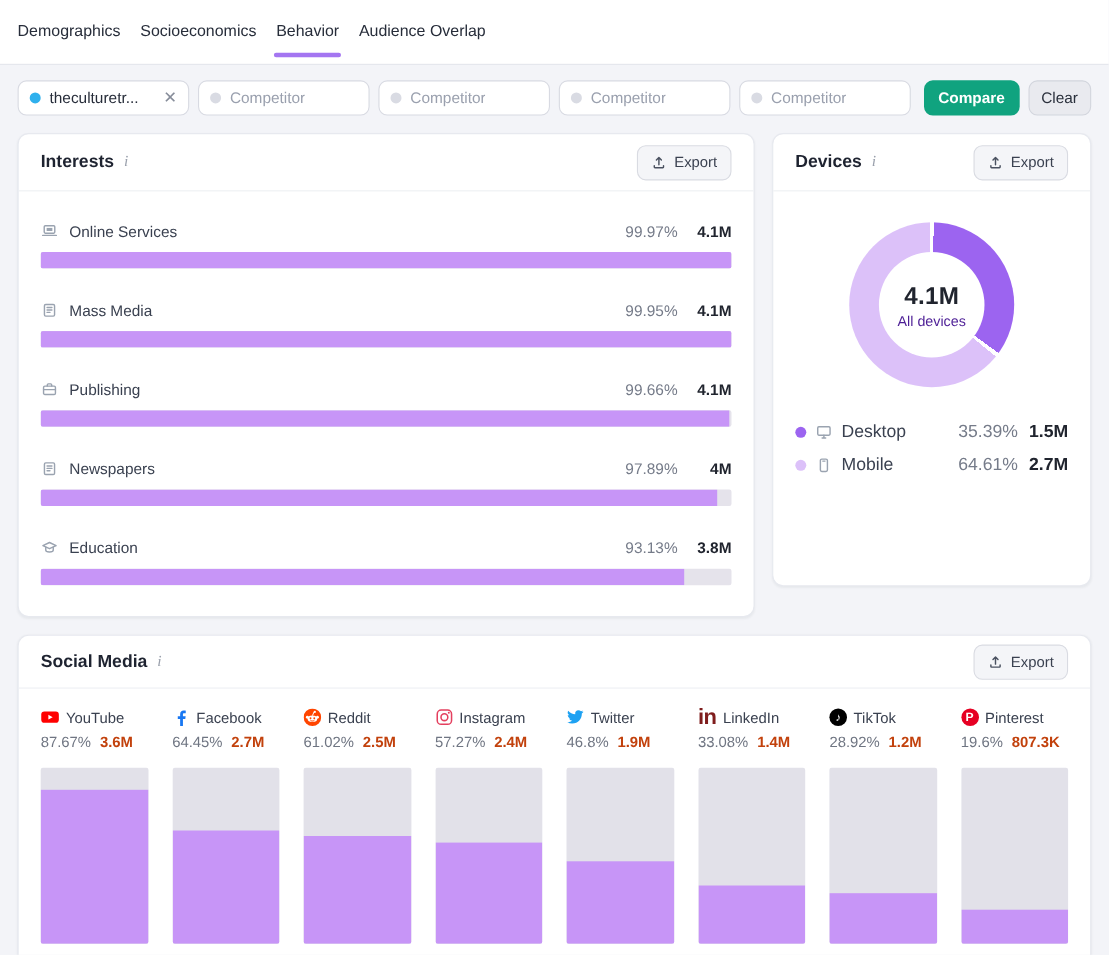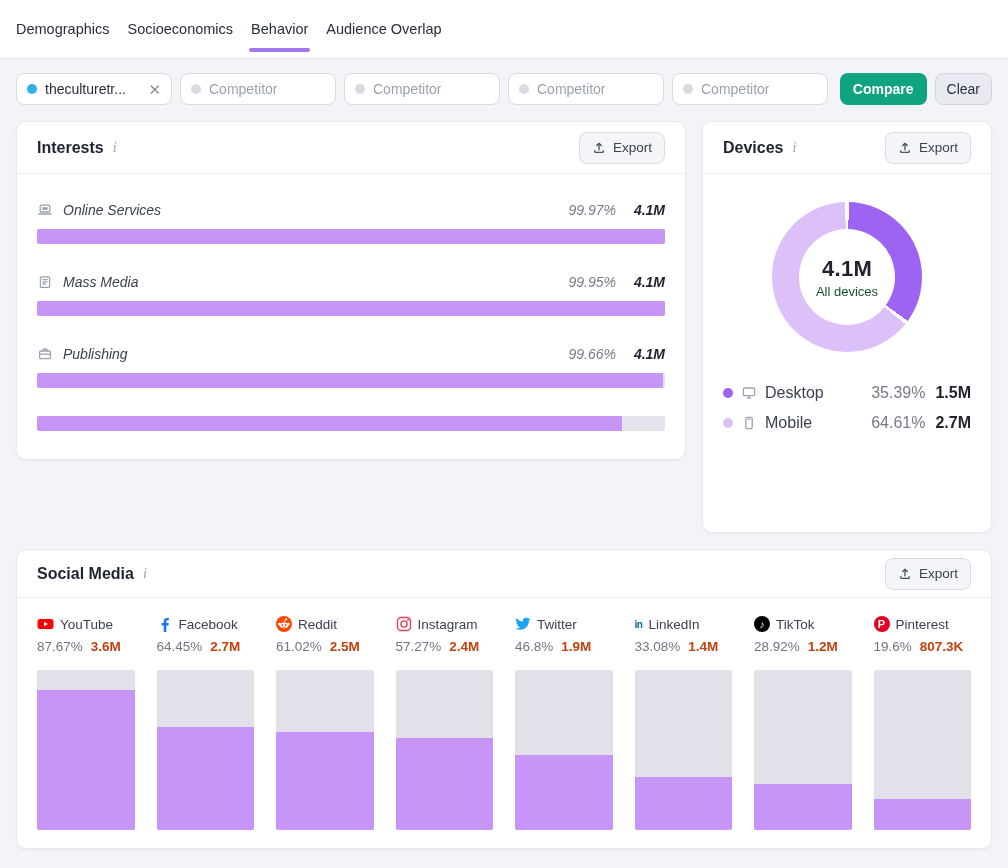--- a/index.html
+++ b/index.html
@@ -44,39 +44,39 @@
   .panel-title { font-size:16px; font-weight:bold; color:#1E2330; }
   .info-i { font-style:italic; color:#9AA0AC; font-size:14px; margin-left:9px;
     font-family:"Liberation Serif", serif; cursor:pointer; }
   .btn-export { margin-left:auto; display:flex; align-items:center; gap:7px; background:#F4F5F8;
     border:1px solid #D9DBE2; border-radius:8px; height:32px; padding:0 12px;
     font-size:13.5px; color:#3A4150; cursor:pointer; font-family:inherit; }
 
   
   .panel-interests { width:670px; }
   .interests-body { padding:26px 20px 12px 20px; }
-  .i-row { margin-bottom:28px;font-style:italic; }
+  .i-row { margin-bottom:28px; }
   .i-row:last-child { margin-bottom:16px; }
   .i-row-top { display:flex; align-items:center; gap:10px; height:20px; }
   .i-label { font-size:14px; color:#3A4150; }
   .i-meta { margin-left:auto; display:flex; gap:13px; align-items:baseline; }
   .i-pct { color:#757B89; font-size:14px; }
   .i-val { color:#20242E; font-size:14px; font-weight:bold; min-width:36px; text-align:right; }
   .i-bar { margin-top:9px; height:15px; border-radius:2px; overflow:hidden; }
   .i-fill { height:100%; }
 
   
   .panel-devices { width:290px; height:412px; }
   .devices-body { padding:16px 20px 0 20px; }
   .donut-wrap { width:150px; height:150px; margin:12px auto 26px auto; position:relative; }
   .donut { width:150px; height:150px; border-radius:50%; }
   .donut-hole { position:absolute; left:27px; top:27px; width:96px; height:96px; background:#fff;
     border-radius:50%; display:flex; flex-direction:column; align-items:center; justify-content:center; }
   .donut-value { font-size:22px; font-weight:bold; color:#20242E; letter-spacing:0.3px; }
-  .donut-label { font-size:13px; color:#14532d; margin-top:2px; }
+  .donut-label { font-size:13px; color:#4c1d95; margin-top:2px; }
   .legend-row { display:flex; align-items:center; gap:8px; height:30px; font-size:16px; }
   .legend-dot { width:10px; height:10px; border-radius:50%; flex:0 0 auto; }
   .legend-label { color:#3A4150; }
   .legend-meta { margin-left:auto; display:flex; gap:10px; align-items:baseline; }
   .legend-pct { color:#757B89; }
   .legend-val { color:#20242E; font-weight:bold; }
 
   
   .panel-social { width:976px; }
   .panel-social .panel-header { height:48px; }
@@ -85,21 +85,21 @@
   .s-name { display:flex; align-items:center; gap:6px; font-size:13.5px; color:#3A4150; height:20px; }
   .s-stats { display:flex; gap:8px; margin-top:5px; font-size:13.5px; align-items:baseline; }
   .s-pct { color:#6F7582; }
   .s-val { color:#c2410c; font-weight:bold; }
   .s-bar { margin-top:16px; height:160px; border-radius:2px; position:relative; overflow:hidden; }
   .s-fill { position:absolute; bottom:0; left:0; right:0; }
 
   
   .gicon { display:inline-flex; flex:0 0 auto; }
   .sicon { display:inline-flex; flex:0 0 auto; align-items:center; justify-content:center; }
-  .in-txt { color:#0369a1; font-weight:bold; font-size:10px; letter-spacing:-0.5px; }
+  .in-txt { color:#7f1d1d; font-weight:bold; font-size:20px; letter-spacing:-0.5px; }
   .disc { width:16px; height:16px; border-radius:50%; display:inline-flex;
     align-items:center; justify-content:center; color:#fff; }
   .disc-tiktok { background:#000; font-size:10px; }
   .disc-pinterest { background:#E60023; font-size:11px; font-weight:bold; }
 </style>
 </head>
 <body>
 
 <nav class="tabs-bar">
   <div class="tab">Demographics</div>
@@ -205,22 +205,53 @@
             <span class="i-meta">
               <span class="i-pct">99.66%</span>
               <span class="i-val">4.1M</span>
             </span>
           </div>
           <div class="i-bar" style="background: rgb(229, 227, 235);">
             <div class="i-fill" style="width: 99.66%; background: rgb(199, 149, 247);"></div>
           </div>
         </div>
 
-
         <div class="i-row">
+          <div class="i-row-top">
+            <span class="gicon">
+              <svg width="16" height="16" viewBox="0 0 16 16" fill="none" stroke="#9AA3B0" stroke-width="1.3" stroke-linecap="round" stroke-linejoin="round">
+                <rect x="3.4" y="2.8" width="9.2" height="10.6" rx="1.2"></rect>
+                  <path d="M5.8 5.6h4.4M5.8 7.8h4.4M5.8 10h2.6"></path>
+              </svg>
+            </span>
+            <span class="i-label">Newspapers</span>
+            <span class="i-meta">
+              <span class="i-pct">97.89%</span>
+              <span class="i-val">4M</span>
+            </span>
+          </div>
+          <div class="i-bar" style="background: rgb(229, 227, 235);">
+            <div class="i-fill" style="width: 97.89%; background: rgb(199, 149, 247);"></div>
+          </div>
+        </div>
+
+        <div class="i-row">
+          <div class="i-row-top">
+            <span class="gicon">
+              <svg width="16" height="16" viewBox="0 0 16 16" fill="none" stroke="#9AA3B0" stroke-width="1.3" stroke-linecap="round" stroke-linejoin="round">
+                <path d="M8 3.2 14 6 8 8.8 2 6z"></path>
+                  <path d="M4.6 7.4v2.8c0 .9 1.5 1.6 3.4 1.6s3.4-.7 3.4-1.6V7.4"></path>
+              </svg>
+            </span>
+            <span class="i-label">Education</span>
+            <span class="i-meta">
+              <span class="i-pct">93.13%</span>
+              <span class="i-val">3.8M</span>
+            </span>
+          </div>
           <div class="i-bar" style="background: rgb(229, 227, 235);">
             <div class="i-fill" style="width: 93.13%; background: rgb(199, 149, 247);"></div>
           </div>
         </div>
 
       </div>
     </section>
 
     <section class="panel panel-devices">
       <div class="panel-header">

